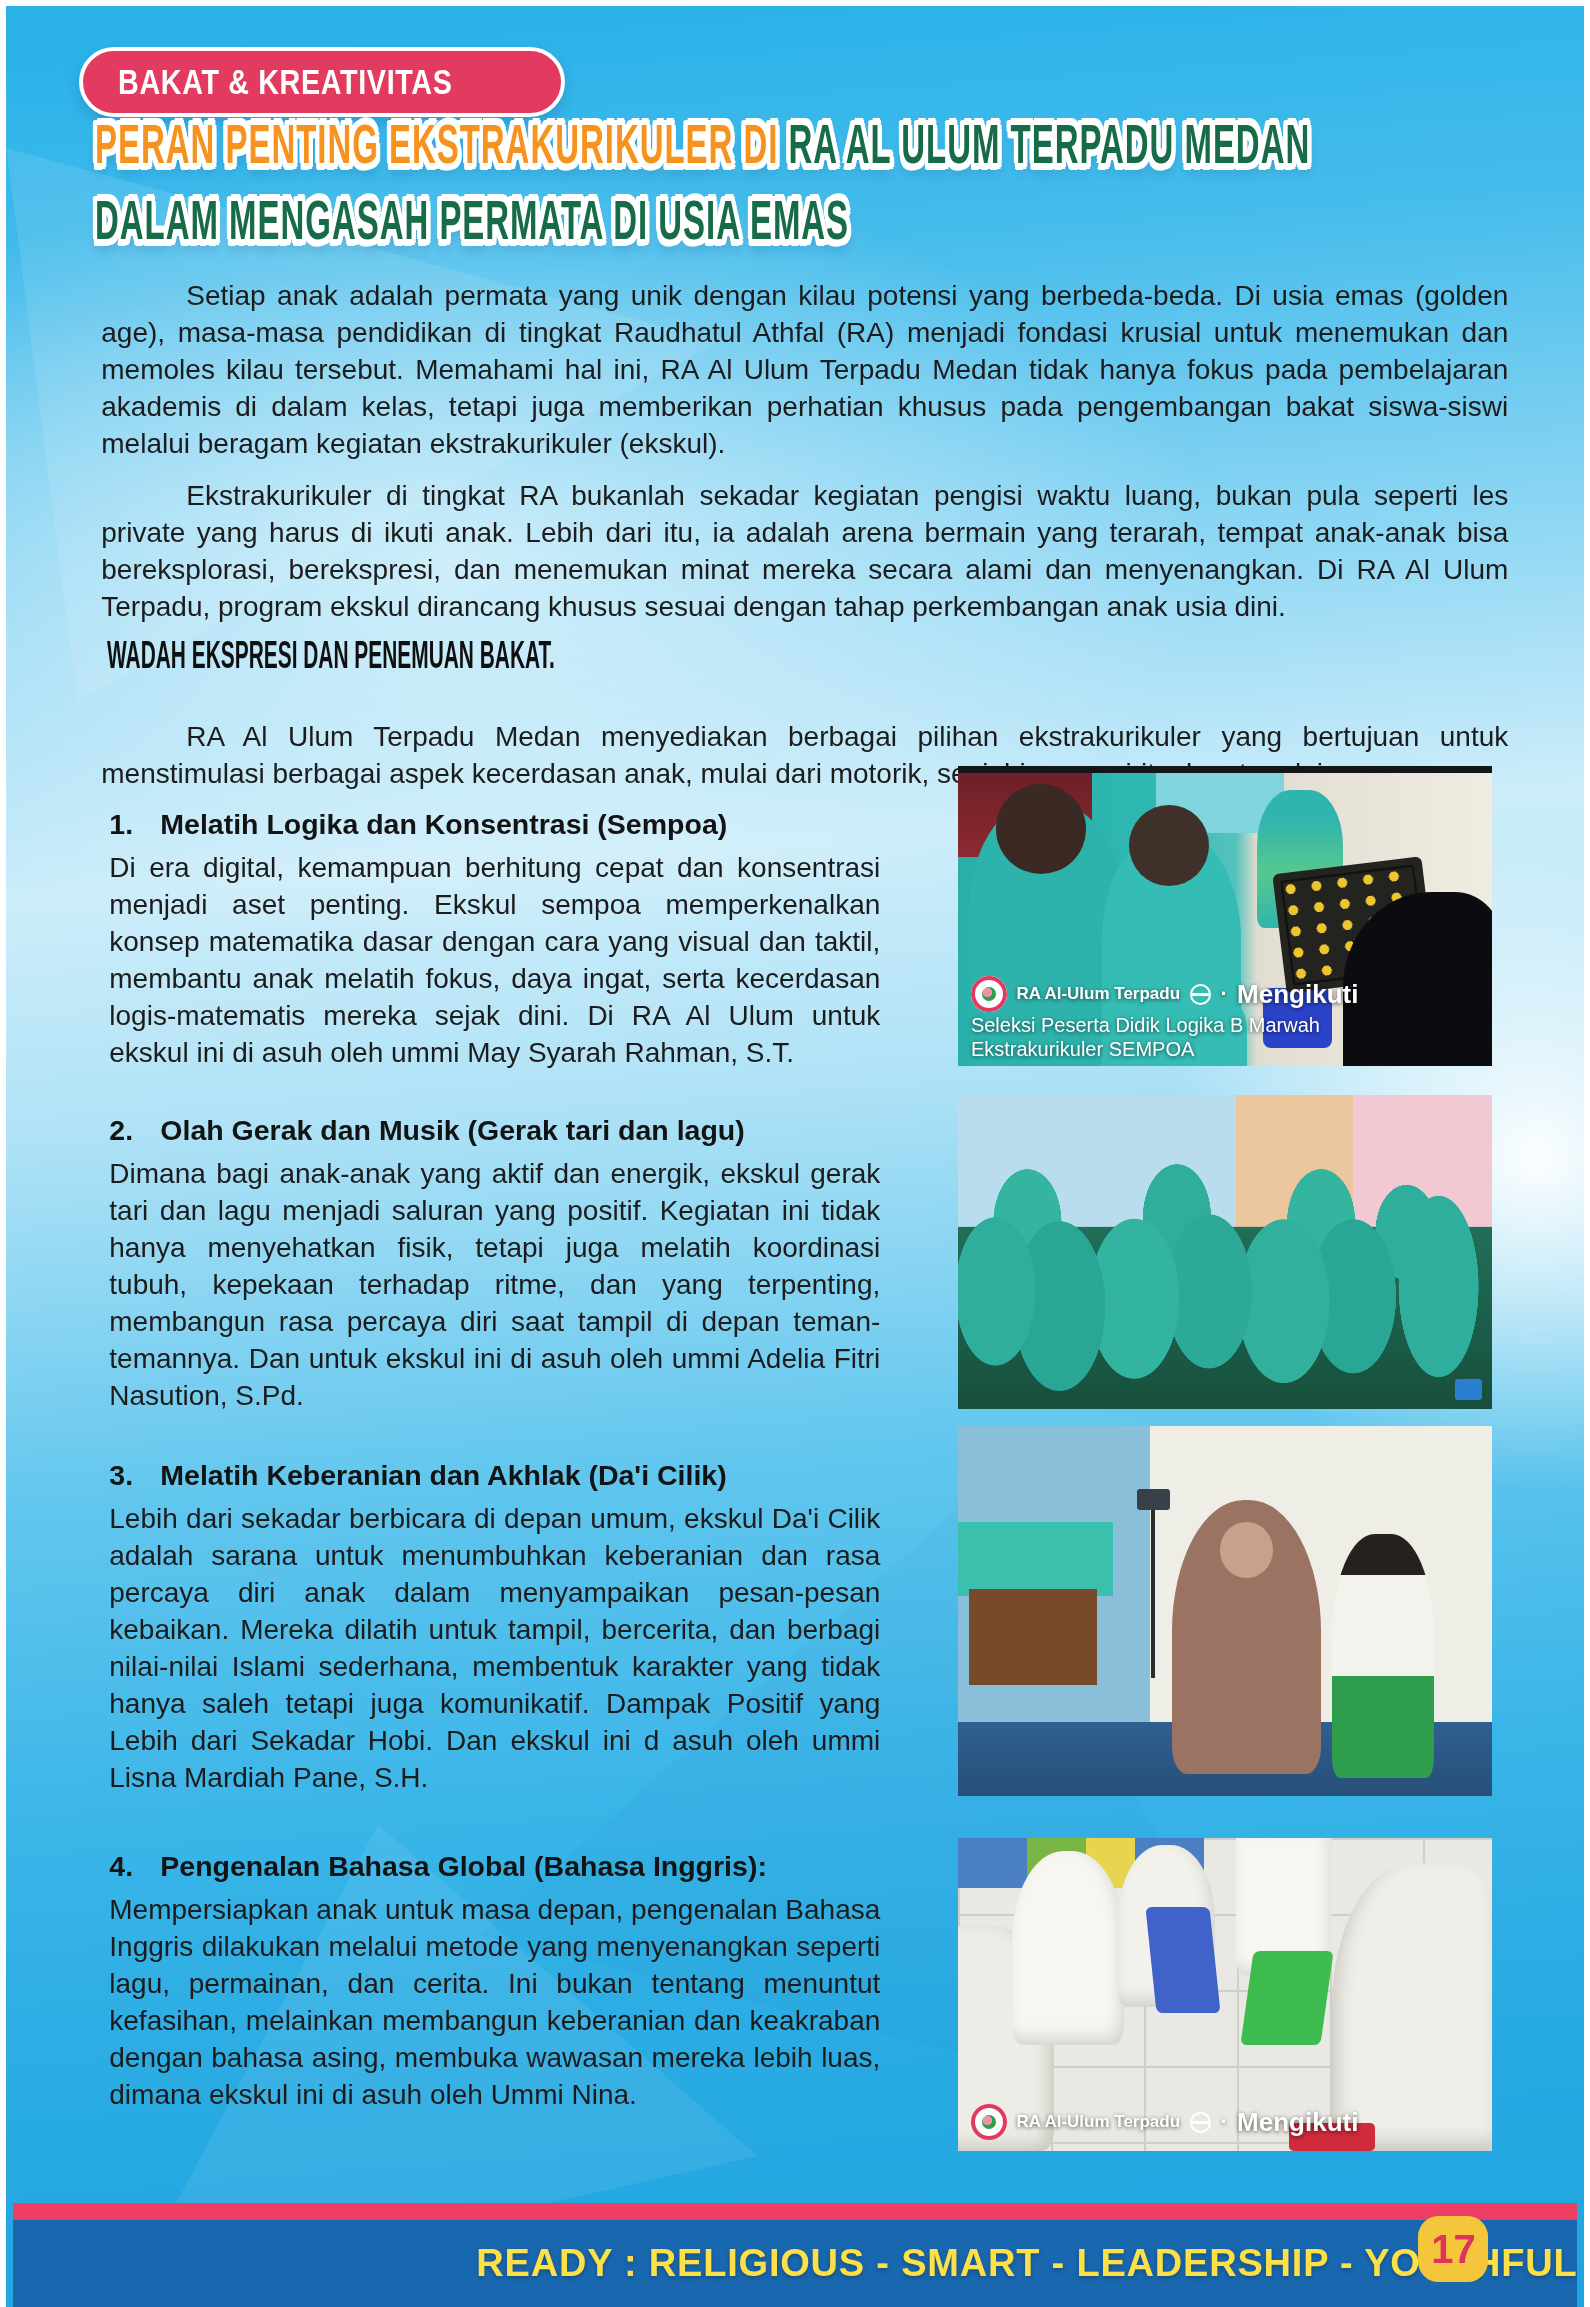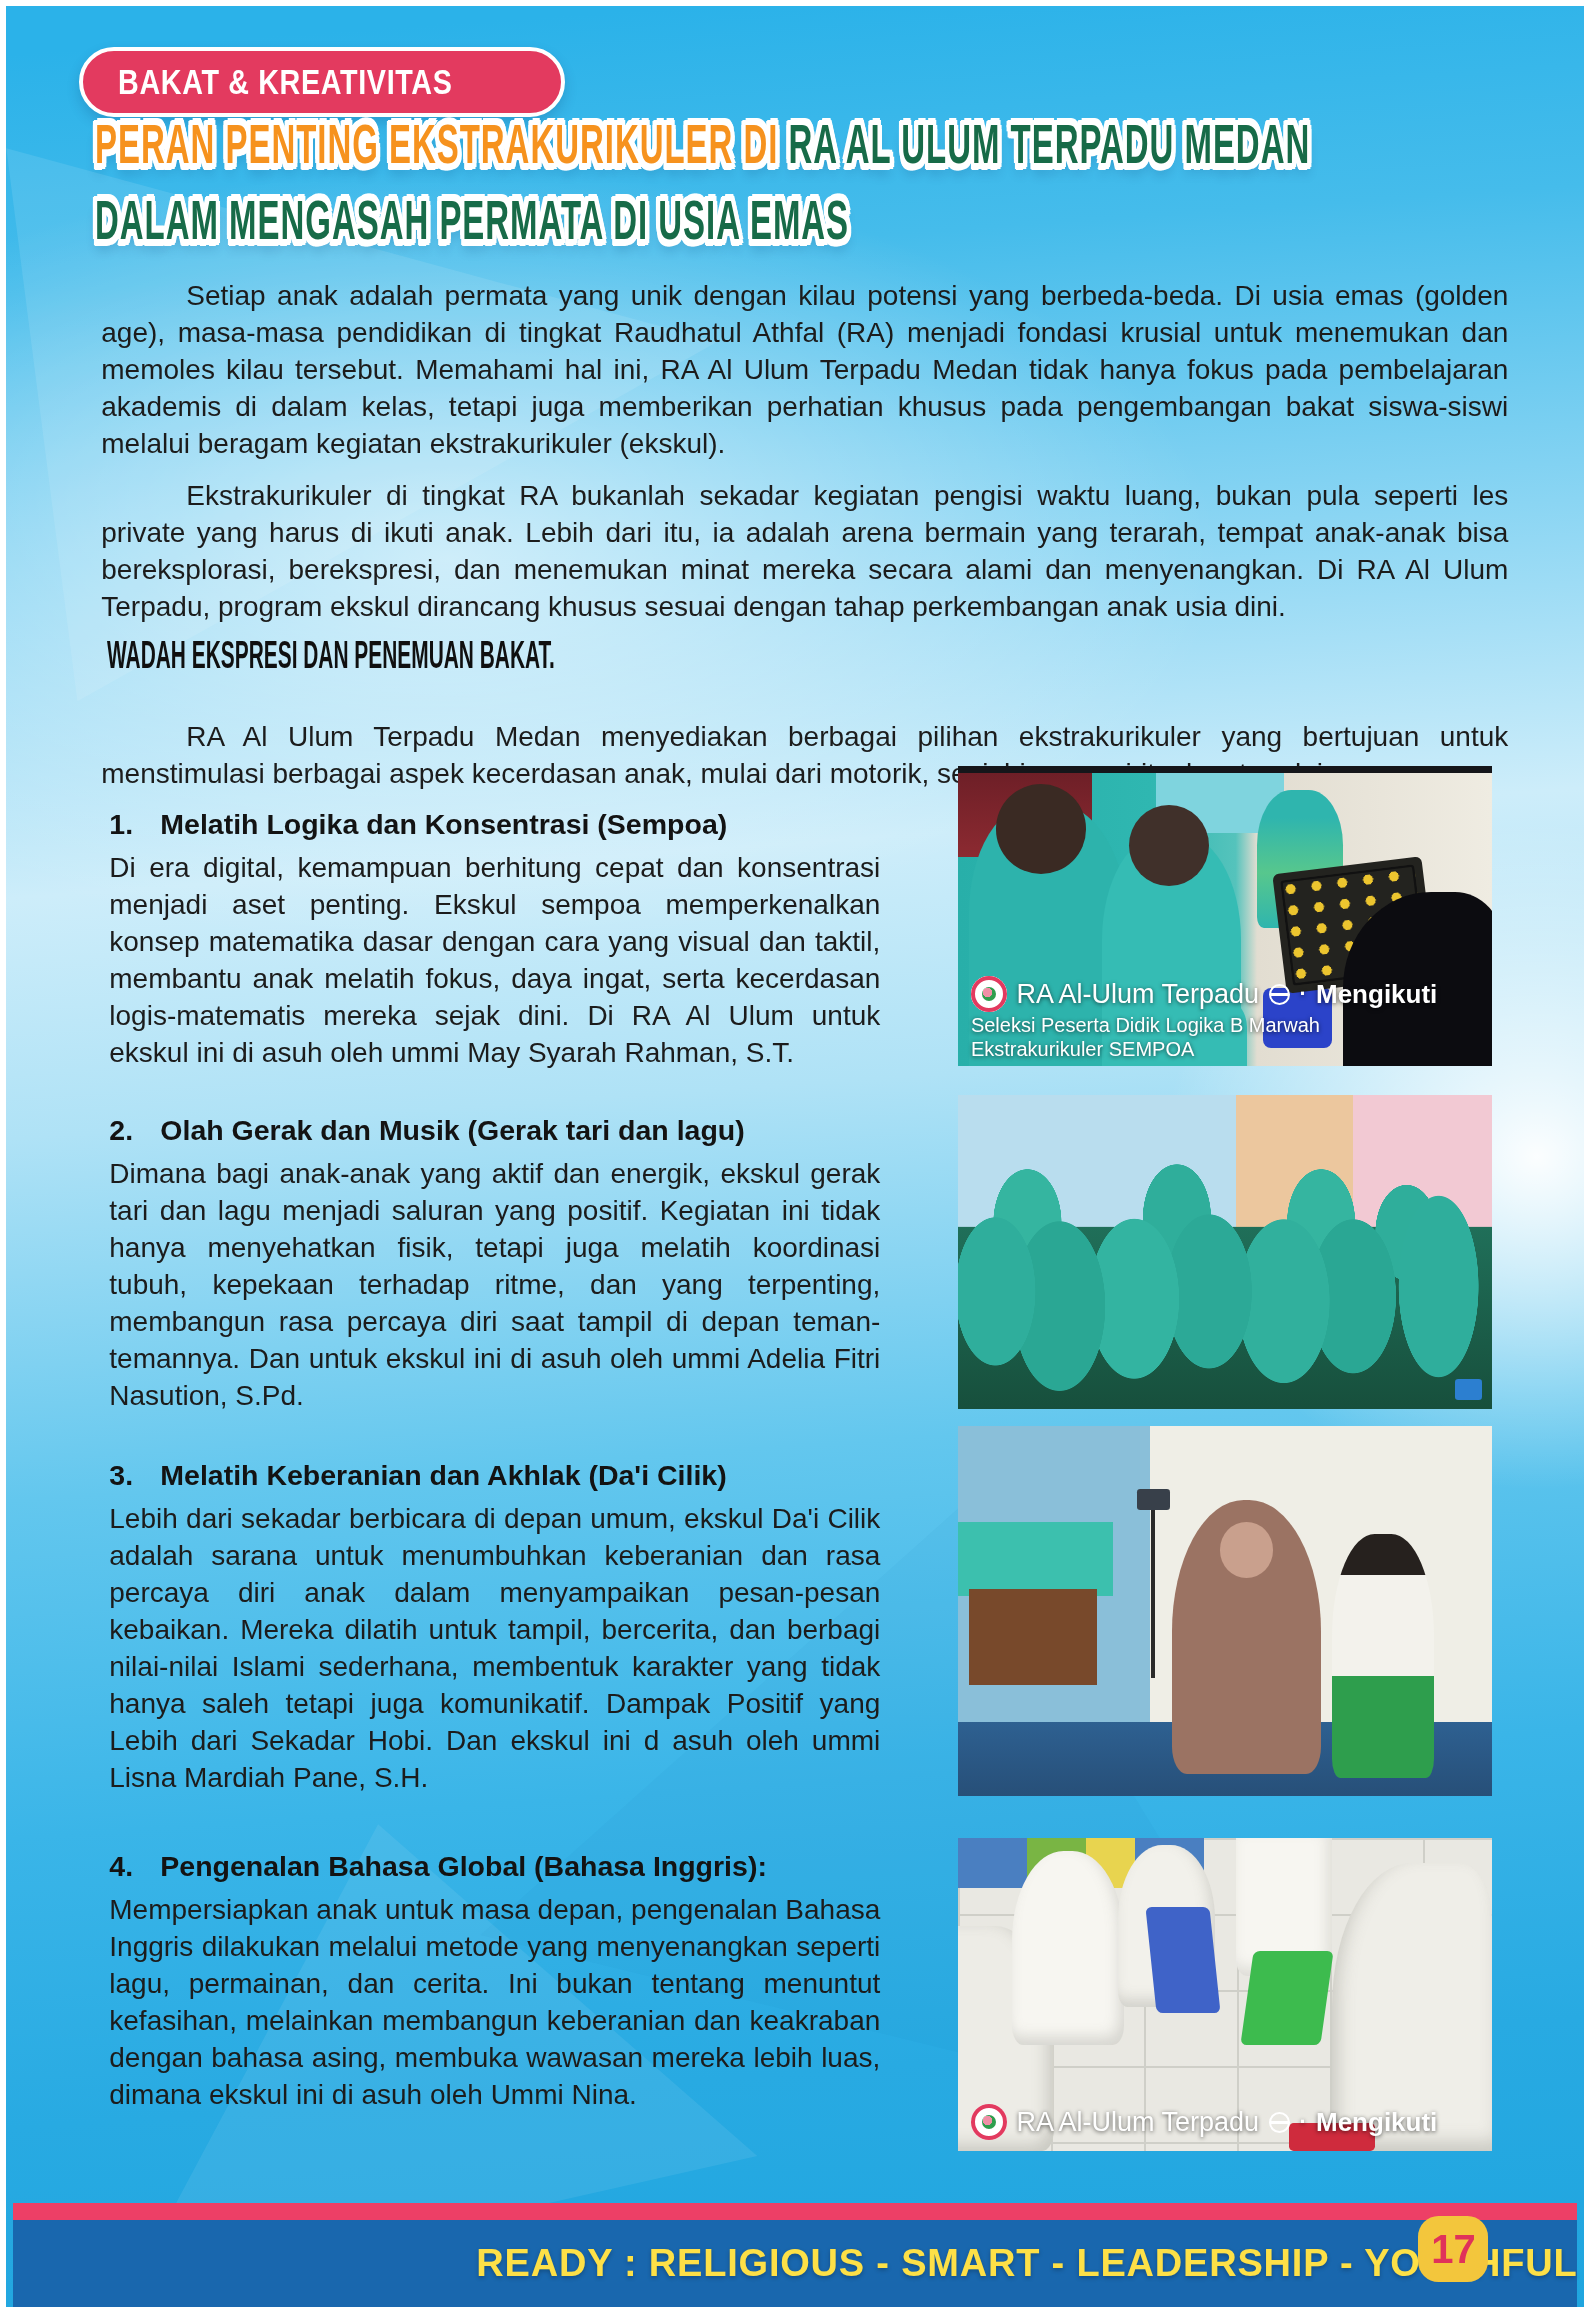--- a/index.html
+++ b/index.html
@@ -120,21 +120,21 @@
   .p4-chairB{left:36%;top:22%;width:12%;height:34%;background:#3F63C8;border-radius:6.3px;transform:skewX(6deg);}
   .p4-seatR{left:62%;bottom:0;width:16%;height:9%;background:#CF2B3D;border-radius:4.7px;}
 
   
   .ov-row{position:absolute;left:12.6px;display:flex;align-items:center;gap:9.5px;
           color:#fff;text-shadow:0 0.8px 4px rgba(0,0,0,.65);}
   .ov-logo{width:36px;height:36px;border-radius:50%;background:#fff;flex:none;
            box-shadow:inset 0 0 0 4px #E23A5F, inset 0 0 0 9.5px #fff;position:relative;}
   .ov-logo::after{content:"";position:absolute;left:11px;top:11px;width:14.2px;height:14.2px;
            border-radius:50%;background:radial-gradient(circle at 40% 40%,#F08FA6 0 40%,#2E9E4D 41% 100%);}
-  .ov-name{font-weight:normal;font-size:27px;white-space:nowrap;}
+  .ov-name{font-weight:bold;font-size:17px;white-space:nowrap;}
   .ov-globe{width:17.4px;height:17.4px;border:2.4px solid #fff;border-radius:50%;flex:none;
             background:linear-gradient(transparent 42%,#fff 42% 58%,transparent 58%);}
   .ov-dot{font-size:21.3px;font-weight:bold;}
   .ov-follow{font-size:26px;font-weight:bold;}
   .ov-cap{position:absolute;left:12.6px;color:#fff;font-size:20px;line-height:25px;
           text-shadow:0 0.8px 4px rgba(0,0,0,.65);white-space:nowrap;}
 
   
   .stripe{position:absolute;left:6.3px;right:6.3px;top:2197px;height:16.6px;background:#ED3F66;}
   .footbar{position:absolute;left:6.3px;right:6.3px;top:2214px;bottom:0;background:#1967AE;}

